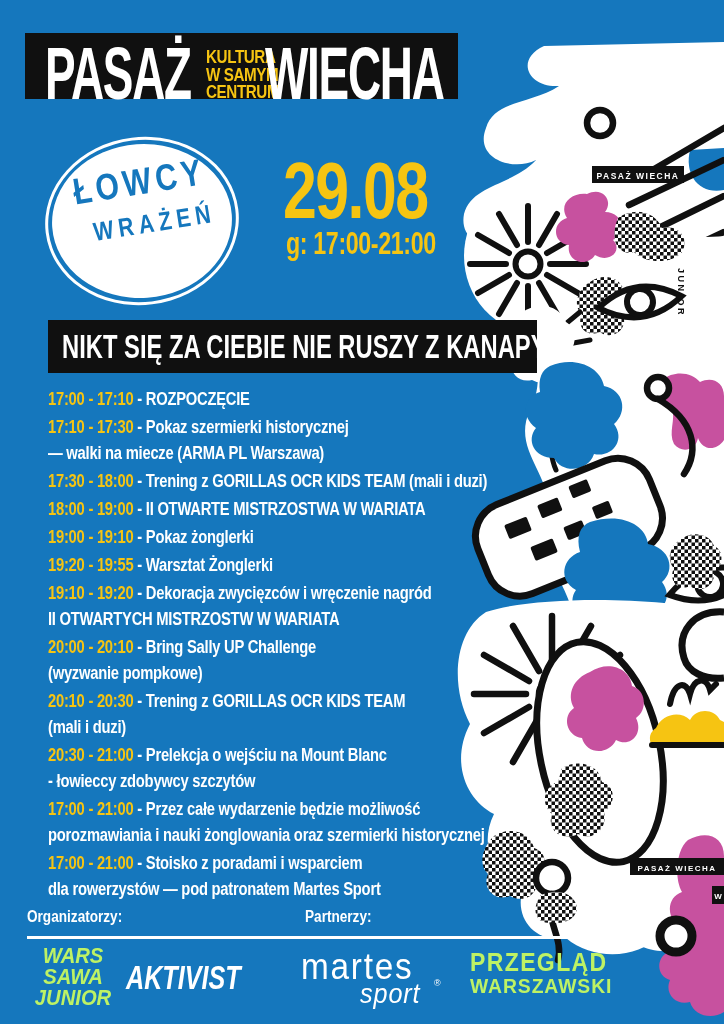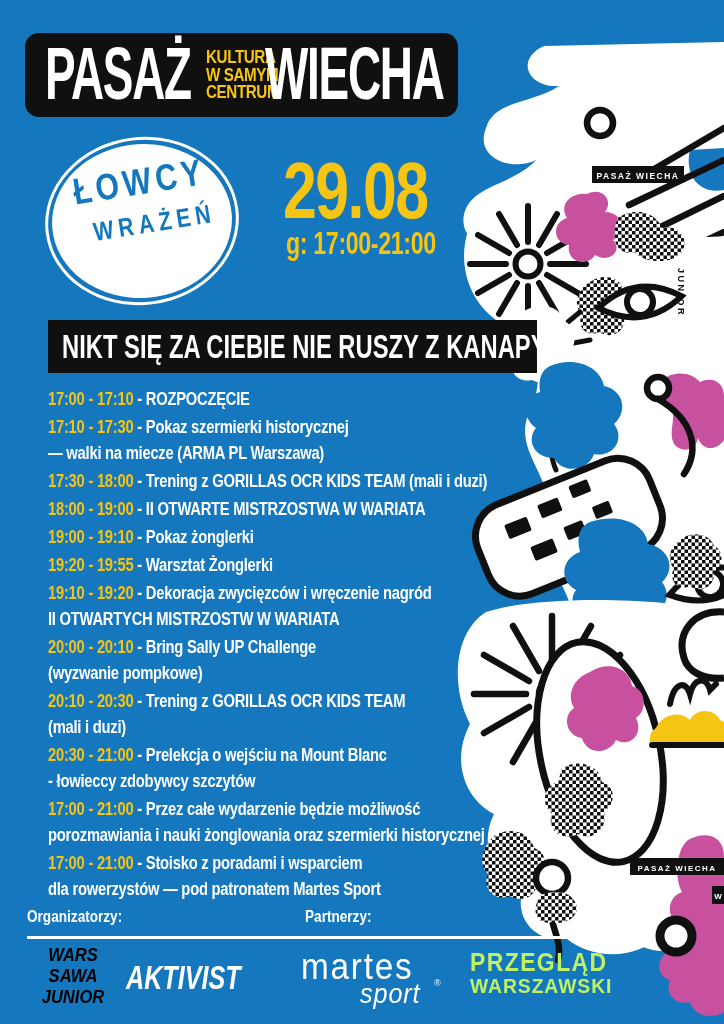--- a/index.html
+++ b/index.html
@@ -4,21 +4,21 @@
 <style>
   html,body{margin:0;padding:0;background:#333;}
   .poster{
     position:relative;width:724px;height:1024px;overflow:hidden;
     background:#1577BD;
     font-family:"Liberation Sans",sans-serif;
     -webkit-font-smoothing:antialiased;
   }
   .abs{position:absolute;}
   
-  .hdr{left:25px;top:33px;width:433px;height:84px;background:#101010;border-radius:14px;}
+  .hdr{left:25px;top:33px;width:433px;height:66px;background:#101010;}
   .hdr .big{
     position:absolute;top:8px;font-size:74px;font-weight:bold;color:#fff;
     line-height:66px;letter-spacing:-2px;transform:scaleX(.62);transform-origin:left top;white-space:nowrap;
   }
   .hdr .t-left{left:20px;}
   .hdr .t-right{left:240px;}
   .hdr .sub{
     position:absolute;left:181px;top:15px;color:#F6C412;font-size:19px;font-weight:bold;
     line-height:17.5px;letter-spacing:-.5px;transform:scaleX(.8);transform-origin:left top;white-space:nowrap;
   }
@@ -54,22 +54,22 @@
   .sched-item{
     margin:0 0 2px 0;font-size:18px;font-weight:bold;line-height:26px;color:#fff;
     letter-spacing:-.3px;transform:scaleX(.82);transform-origin:left top;white-space:nowrap;
   }
   .sched-item .time{color:#F6C412;}
   
   .flabel{font-size:16px;font-weight:bold;color:#fff;transform:scaleX(.85);transform-origin:left top;white-space:nowrap;}
   .org{left:27px;top:908px;}
   .prt{left:305px;top:908px;}
   .fline{left:27px;top:936px;width:583px;height:3px;background:#fff;}
-  .wsj{left:30px;top:945px;width:86px;text-align:center;color:#000000;font-weight:bold;font-style:italic;
-       font-size:18px;line-height:21px;letter-spacing:0;}
+  .wsj{left:30px;top:945px;width:86px;text-align:center;color:#bef264;font-weight:bold;font-style:italic;
+       font-size:22px;line-height:21px;letter-spacing:0;}
   .wsj span{display:block;transform:scaleX(.92);transform-origin:center top;}
   .aktivist{left:126px;top:958px;color:#fff;font-weight:bold;font-style:italic;font-size:34px;
        transform:scaleX(.74);transform-origin:left top;letter-spacing:0;white-space:nowrap;}
   .martes{left:301px;top:946px;color:#fff;font-size:37px;letter-spacing:2px;
        transform:scaleX(.9);transform-origin:left top;white-space:nowrap;}
   .sport{left:360px;top:978px;color:#fff;font-size:28px;font-style:italic;letter-spacing:1px;
        transform:scaleX(.9);transform-origin:left top;white-space:nowrap;}
   .reg{left:434px;top:978px;color:#fff;font-size:9px;}
   .prz{left:470px;top:951px;color:#bef264;font-weight:bold;text-align:left;line-height:23px;white-space:nowrap;}
   .prz .p1{display:block;font-size:25px;letter-spacing:1.5px;transform:scaleX(.92);transform-origin:left top;}

